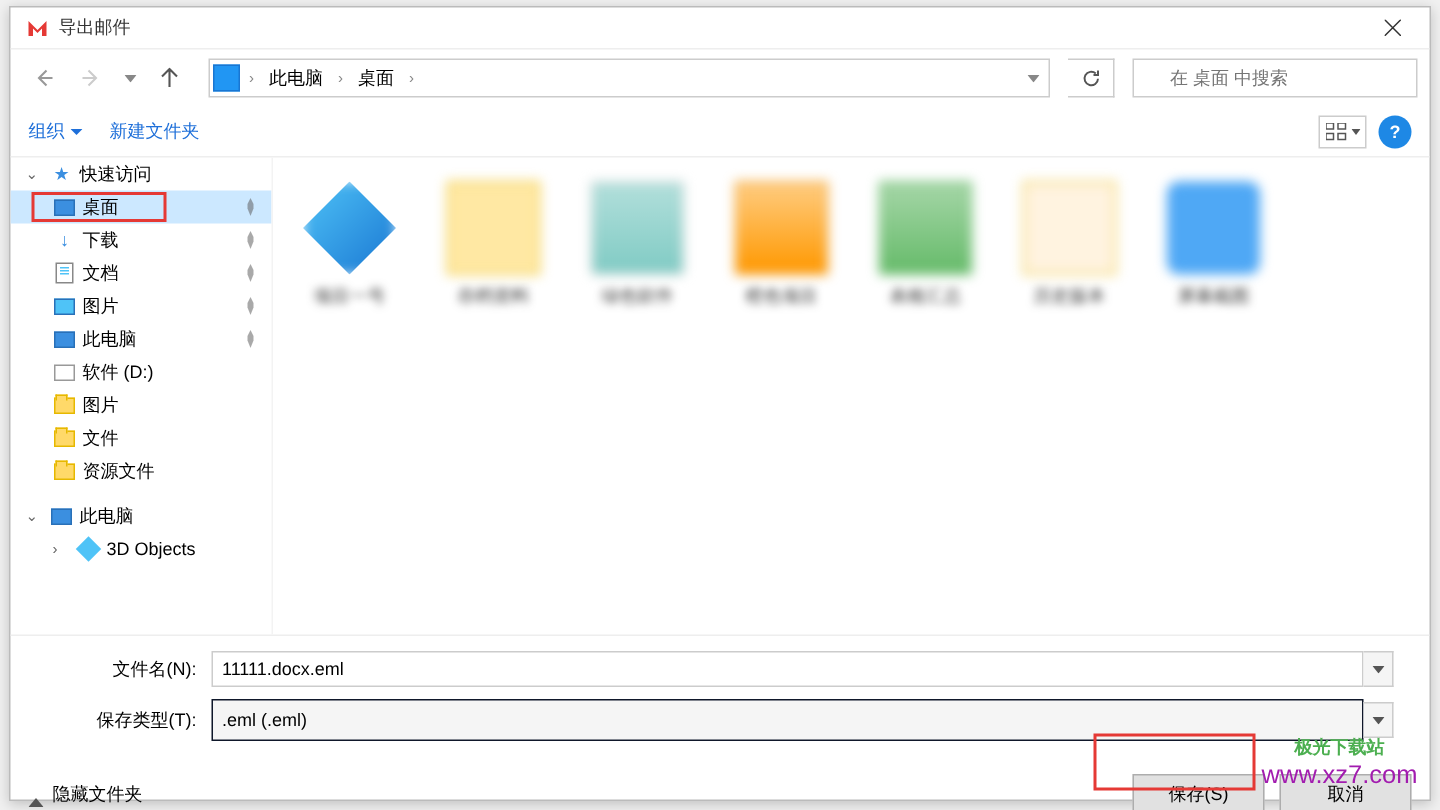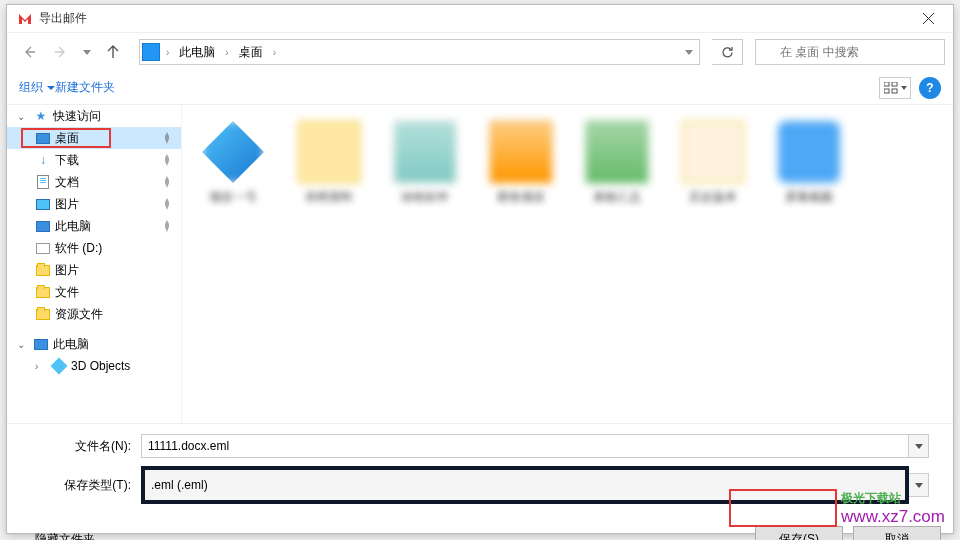--- a/index.html
+++ b/index.html
@@ -14,21 +14,21 @@
 .nav-btn{width:28px;height:28px;display:flex;align-items:center;justify-content:center;color:#666;cursor:pointer;border-radius:2px}
 .nav-btn.disabled{color:#ccc}
 .dd{width:16px;display:flex;align-items:center;justify-content:center;color:#888}
 .path-box{flex:1;height:26px;border:1px solid #ccc;display:flex;align-items:center;background:#fff;margin:0 8px}
 .path-seg{padding:0 8px;height:100%;display:flex;align-items:center;cursor:pointer}
 .path-arrow{color:#888;font-size:10px;padding:0 2px}
 .path-icon{width:18px;height:18px;background:#2196f3;margin:0 4px 0 2px;border:1px solid #1976d2}
 .refresh-area{display:flex;align-items:center;height:26px;border:1px solid #ccc;border-left:none}
 .search-box{width:190px;height:26px;border:1px solid #ccc;display:flex;align-items:center;padding:0 20px;margin-left:8px}
 .search-box input{border:none;outline:none;flex:1;font-size:12px;color:#666}
-.toolbar{height:34px;border-bottom:1px solid #eee;display:flex;align-items:center;padding:0 12px;}
+.toolbar{height:34px;border-bottom:1px solid #eee;display:flex;align-items:center;padding:0 12px;gap:18px}
 .tool-link{color:#1e6fd9;cursor:pointer;display:flex;align-items:center;gap:4px}
 .tool-right{margin-left:auto;display:flex;gap:8px;align-items:center}
 .view-btn{width:32px;height:22px;border:1px solid #ccc;display:flex;align-items:center;justify-content:center;cursor:pointer}
 .help-btn{width:22px;height:22px;border-radius:50%;background:#1e88e5;color:#fff;display:flex;align-items:center;justify-content:center;font-weight:bold;cursor:pointer}
 .body-area{display:flex;height:318px}
 .sidebar{width:175px;border-right:1px solid #f3f3f3;overflow-y:auto;position:relative}
 .tree-item{display:flex;align-items:center;height:22px;padding-left:10px;cursor:pointer;gap:4px}
 .tree-item.sel{background:#cce8ff}
 .chev{width:12px;color:#666;font-size:10px}
 .tree-icon{width:16px;height:16px;display:inline-flex;align-items:center;justify-content:center}
@@ -52,27 +52,27 @@
 .th2{background:#ffe8a3;border:1px solid #e6b800}
 .th3{background:linear-gradient(#b2dfdb,#80cbc4);border:1px solid #ccc}
 .th4{background:linear-gradient(#ffcc80,#ff9800);border:1px solid #e68900}
 .th5{background:linear-gradient(#a5d6a7,#66bb6a);border:1px solid #4caf50}
 .th6{background:#fff3e0;border:1px solid #e6b800}
 .th7{background:#4fa8f5;border-radius:8px}
 .bottom{border-top:1px solid #eee;padding:10px 24px 6px}
 .form-row{display:flex;align-items:center;margin-bottom:8px}
 .form-label{width:110px;text-align:right;padding-right:10px}
 .form-input{flex:1;height:24px;border:1px solid #ccc;padding:0 6px;outline:none}
-.form-select{flex:1;height:38px;border:4px solid #0f172a;padding:0 6px;background:#f5f5f5}
+.form-select{flex:1;height:28px;border:1px solid #0f172a;padding:0 6px;background:#f5f5f5}
 .dd-btn{width:20px;height:24px;border:1px solid #ccc;border-left:none;display:flex;align-items:center;justify-content:center;background:#f5f5f5;cursor:pointer}
 .footer{display:flex;align-items:center;padding:8px 12px;gap:10px}
 .footer-left{display:flex;align-items:flex-end;gap:6px;cursor:pointer}
 .btn{min-width:88px;height:26px;border:1px solid #adadad;background:#e1e1e1;cursor:pointer;font-size:12px}
 .hl-red{position:absolute;border:2px solid #e53935;pointer-events:none}
-.watermark{position:absolute;right:8px;bottom:6px;font-size:13px;color:#888;pointer-events:none;z-index:10;text-align:left}
+.watermark{position:absolute;right:8px;bottom:6px;font-size:13px;color:#888;pointer-events:none;z-index:10;text-align:center}
 .watermark .cn{color:#4caf50;font-weight:bold}
 .watermark .url{color:#a21caf;font-size:17px}
 .blur{filter:blur(4px)}
 </style>
 </head>
 <body>
 
 <div class="dialog">
 
   <div class="titlebar">

